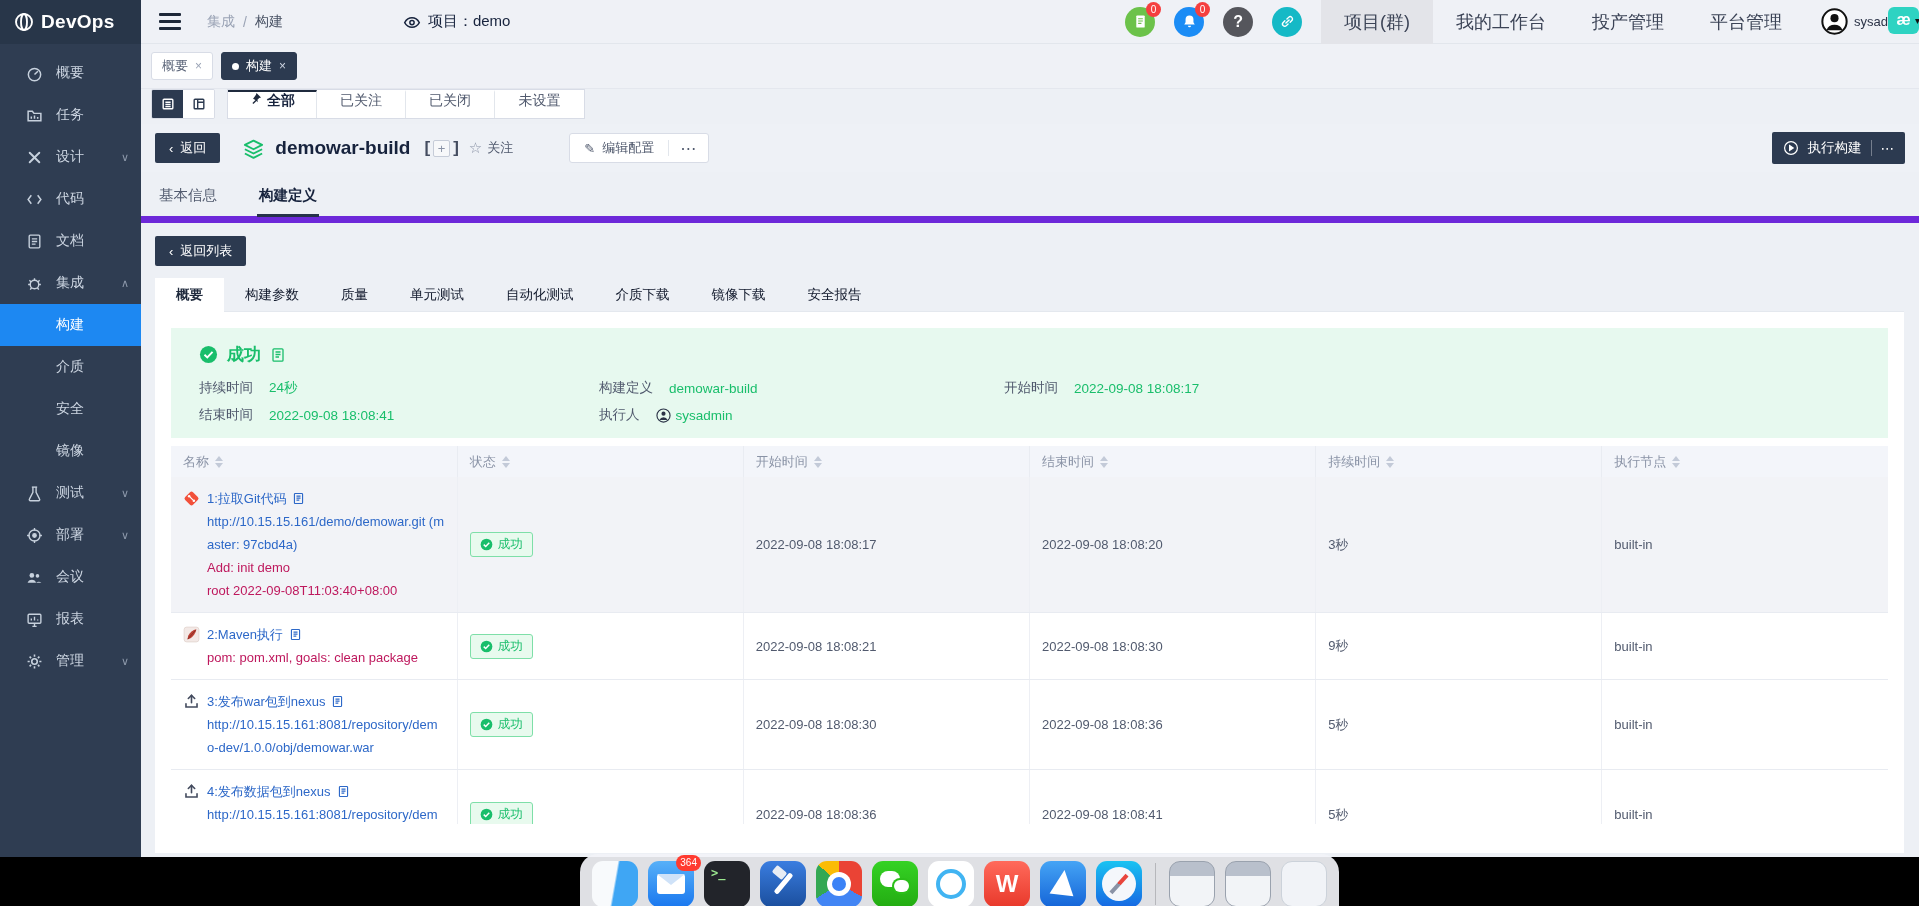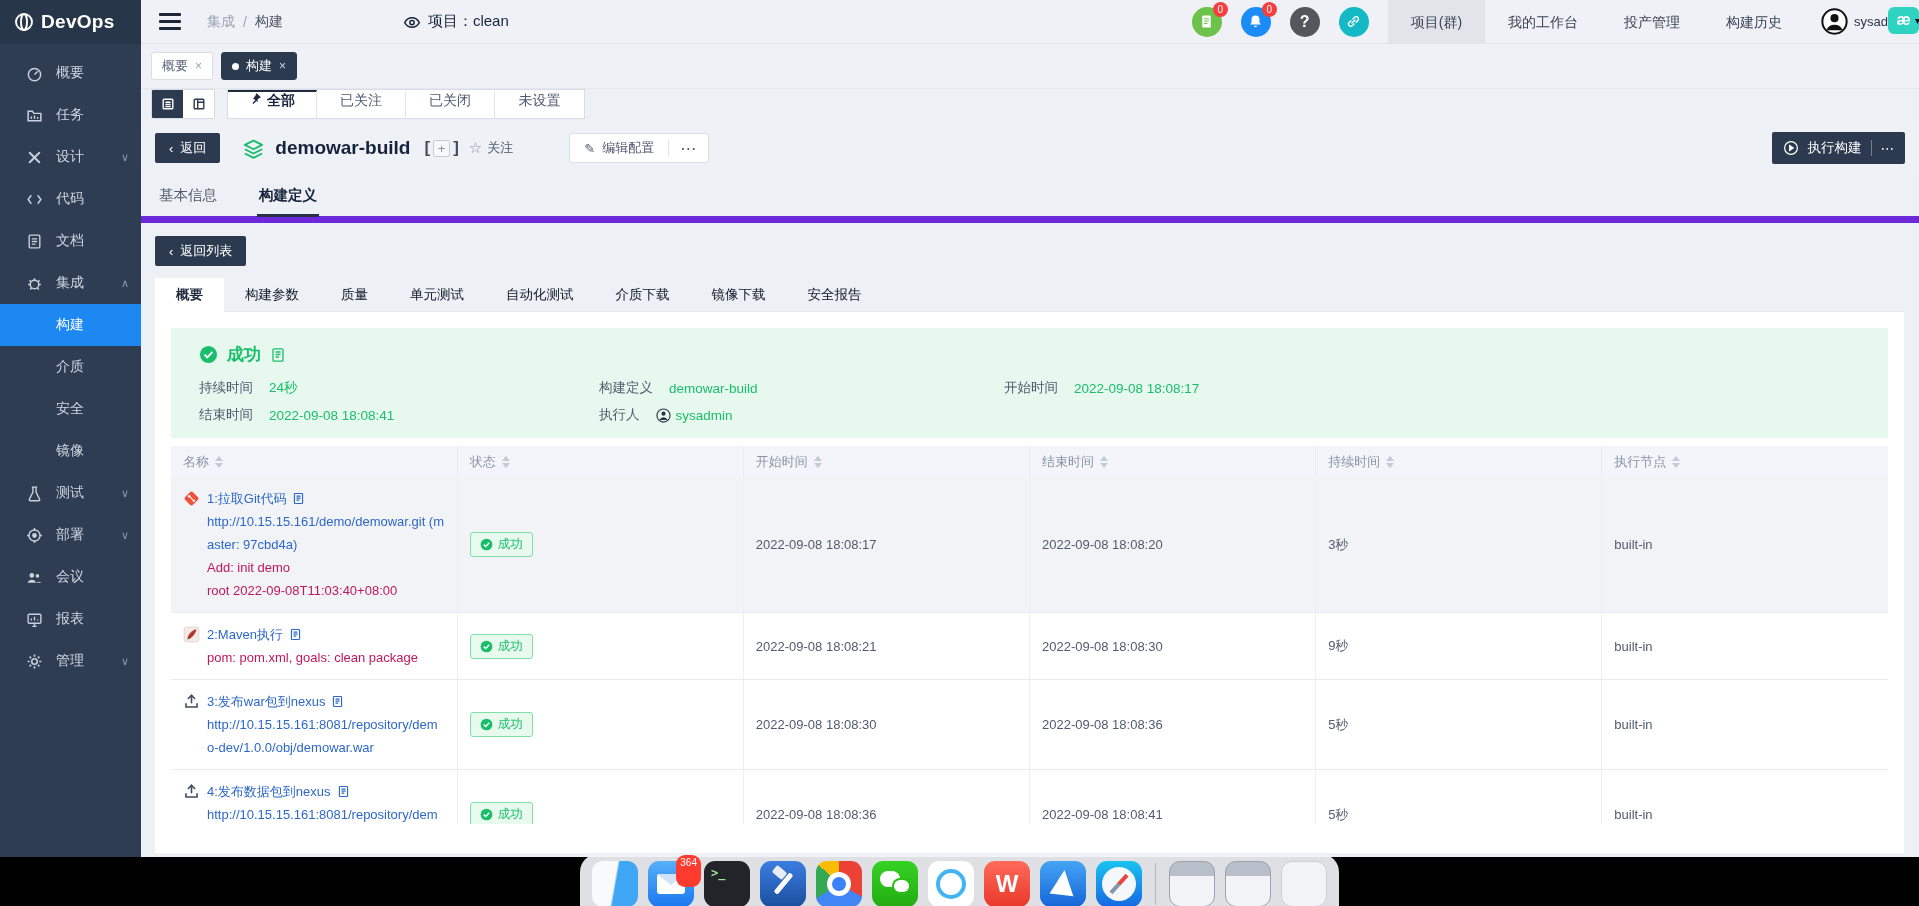--- a/index.html
+++ b/index.html
@@ -29,21 +29,21 @@
   .crumb { margin-left:26px; font-size:14px; color:#9aa3b5; display:flex; gap:8px; align-items:center; }
   .crumb .cur { color:#495264; }
   .proj { margin-left:120px; display:flex; align-items:center; gap:7px; font-size:15px; color:#17233d; cursor:pointer; }
   .top-right { margin-left:auto; display:flex; align-items:center; height:44px; }
   .cbtn { width:30px; height:30px; border-radius:50%; display:flex; align-items:center; justify-content:center;
           position:relative; margin-right:19px; cursor:pointer; }
   .c-doc { background:#6cc24a; } .c-bell { background:#1b8cf5; }
   .c-q { background:#55565c; color:#fff; font-weight:bold; font-size:16px; } .c-link { background:#15b9c6; }
   .nbadge { position:absolute; top:-5px; right:-6px; min-width:15px; height:15px; border-radius:8px;
             background:#f53f3f; color:#fff; font-size:10px; line-height:15px; text-align:center; padding:0 3px; }
-  .nav-item { height:44px; line-height:44px; padding:0 23px; font-size:14px; color:#3b4356; cursor:pointer; }
+  .nav-item { height:44px; line-height:44px; padding:0 23px; font-size:18px; color:#3b4356; cursor:pointer; }
   .nav-item.active { background:#e3e4e9; }
   .userbox { display:flex; align-items:center; gap:6px; padding:0 10px 0 16px; position:relative; height:44px; cursor:pointer; }
   .uname { font-size:13px; color:#2b3347; }
   .ext { position:absolute; right:0px; top:7px; width:31px; height:27px; background:#2ed3c2; border-radius:6px;
          color:#fff; font-weight:bold; font-size:16px; display:flex; align-items:center; justify-content:center; }
   .ext-caret { position:absolute; right:-1px; top:15px; font-size:10px; color:#111; }
 
   
   .chipbar { flex:none; background:#eff1f6; padding:8px 0 8px 10px; display:flex; gap:8px; border-bottom:1px solid #e4e7ee; }
   .chip { height:28px; display:flex; align-items:center; gap:7px; padding:0 10px; background:#fff;
@@ -161,21 +161,21 @@
   .di-thunder { background:linear-gradient(180deg,#45a4f5,#1565d8); }
   .di-thunder::before { content:""; position:absolute; left:11px; top:9px; border-left:12px solid transparent;
                         border-right:12px solid transparent; border-bottom:25px solid #fff; transform:rotate(7deg); }
   .di-safari { background:linear-gradient(180deg,#19c3f2,#1668e3); }
   .di-safari::before { content:""; position:absolute; inset:6px; background:#f4f7fb; border-radius:50%; }
   .di-safari::after { content:""; position:absolute; left:21px; top:11px; width:4px; height:24px;
                       background:linear-gradient(180deg,#e8453c 50%,#8a93a6 50%); transform:rotate(42deg); }
   .dock-div { width:1px; align-self:stretch; background:rgba(0,0,0,.18); margin:2px 3px; }
   .di-window { background:linear-gradient(180deg,#b9c0cc 0 32%,#f2f4f7 32%); border:1px solid #9aa2ae; }
   .di-trash { background:rgba(243,245,248,.9); border:1px solid #ccd2da; }
-  .mailbadge { position:absolute; top:-6px; right:-7px; min-width:22px; height:32px; border-radius:9px; background:#ff3b30;
+  .mailbadge { position:absolute; top:-6px; right:-7px; min-width:22px; height:16px; border-radius:9px; background:#ff3b30;
                color:#fff; font-size:10px; line-height:16px; text-align:center; padding:0 4px; z-index:2; }
 </style>
 </head>
 <body>
 
 <div class="app">
 
   <div class="sidebar">
     <div class="logo">
       <svg width="20" height="20" viewBox="0 0 16 16" fill="none" stroke="#fff" stroke-width="1.5">
@@ -318,21 +318,21 @@
       <div class="crumb">
         <span>集成</span>
         <span>/</span>
         <span class="cur">构建</span>
       </div>
       <div class="proj">
         <svg width="18" height="18" viewBox="0 0 16 16" fill="none" stroke="#17233d" stroke-width="1.3">
             <path d="M1.5 8.5s2.4-4.2 6.5-4.2 6.5 4.2 6.5 4.2-2.4 4.2-6.5 4.2S1.5 8.5 1.5 8.5z"></path>
             <circle cx="8" cy="8.5" r="1.9"></circle>
           </svg>
-        <span>项目：clean</span>
+        <span>项目：demo</span>
       </div>
       <div class="top-right">
         <div class="cbtn c-doc">
           <svg width="15" height="15" viewBox="0 0 16 16">
               <rect x="3.5" y="1.5" width="9" height="13" rx="1" fill="#fff"></rect>
               <path d="M5.5 5h5M5.5 7.5h5M5.5 10h3.5" stroke="#6cc24a" stroke-width="1.2"></path>
             </svg>
           <span class="nbadge">0</span>
         </div>
         <div class="cbtn c-bell">
@@ -348,21 +348,21 @@
         <div class="cbtn c-link">
           <svg width="15" height="15" viewBox="0 0 16 16" fill="none" stroke="#fff" stroke-width="1.5" stroke-linecap="round">
               <path d="M6.3 9.7l3.4-3.4"></path>
               <path d="M5.2 7.2 3.4 9a2.4 2.4 0 0 0 3.4 3.4l1.8-1.8"></path>
               <path d="M7.4 5.4 9.2 3.6A2.4 2.4 0 0 1 12.6 7l-1.8 1.8"></path>
             </svg>
         </div>
         <div class="nav-item active">项目(群)</div>
         <div class="nav-item">我的工作台</div>
         <div class="nav-item">投产管理</div>
-        <div class="nav-item">构建历史</div>
+        <div class="nav-item">平台管理</div>
         <div class="userbox">
           <svg width="27" height="27" viewBox="0 0 16 16">
               <circle cx="8" cy="8" r="7.2" fill="#fff" stroke="#111" stroke-width="1.2"></circle>
               <circle cx="8" cy="6" r="2.4" fill="#111"></circle>
               <path d="M3.2 13.2a5.2 5.2 0 0 1 9.6 0z" fill="#111"></path>
             </svg>
           <span class="uname">sysadmin</span>
           <span class="ext">æ</span>
           <span class="ext-caret">▾</span>
         </div>

